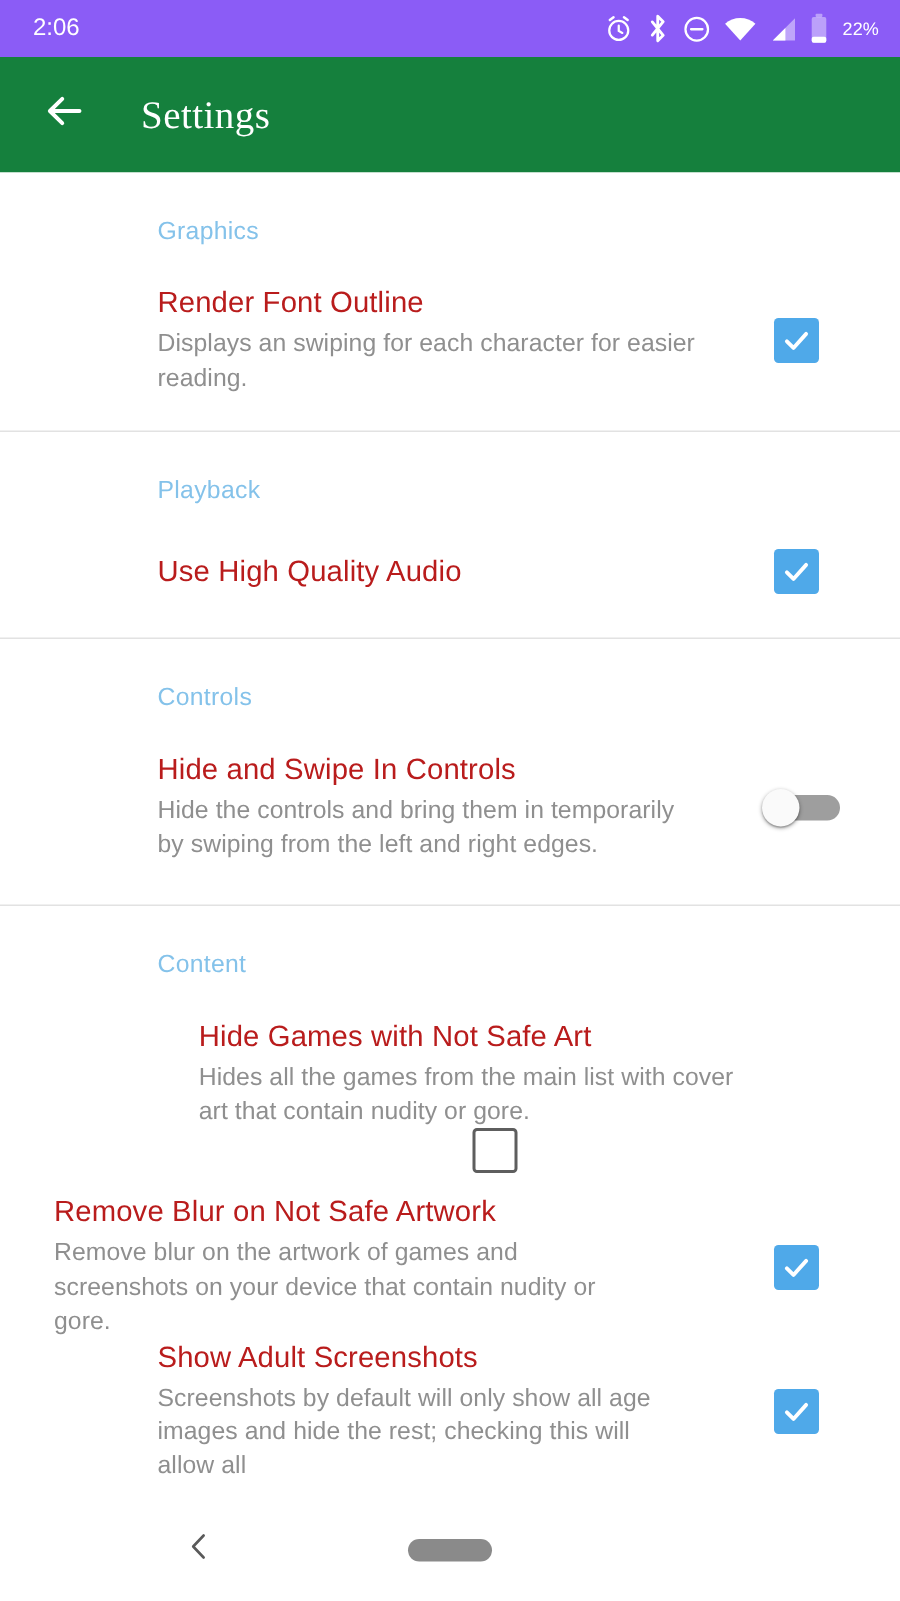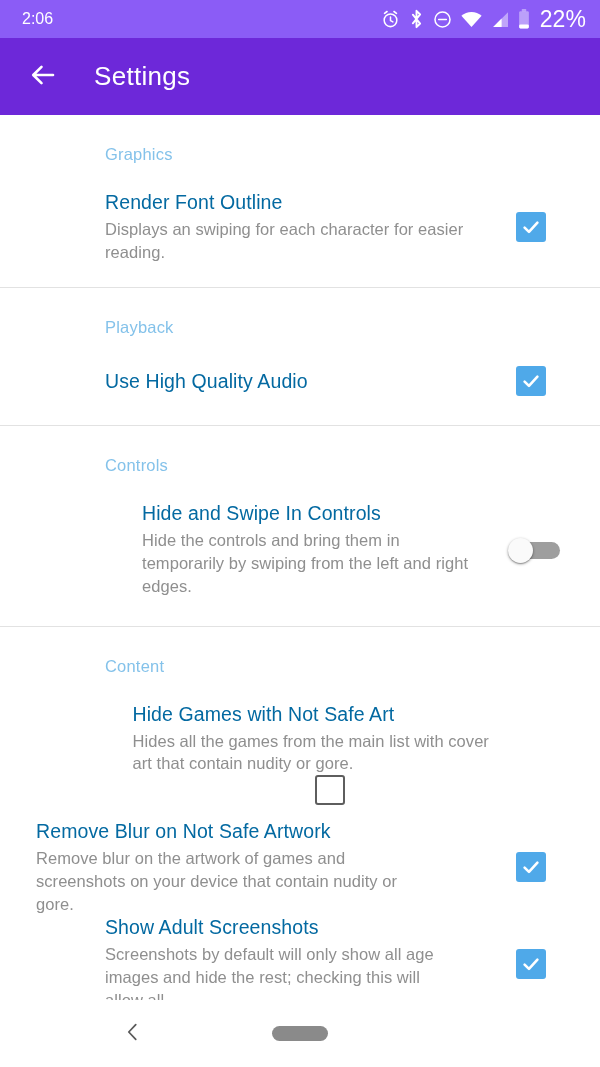--- a/index.html
+++ b/index.html
@@ -14,28 +14,29 @@
   
   .status-bar{
     height:38px; width:100%;
     background:#8b5cf6;
     display:flex; align-items:center;
     padding:0 14px 0 22px;
     color:#ffffff;
   }
   .status-icons{ margin-left:auto; display:flex; align-items:center; gap:9px; }
   .status-icons svg{ display:block; }
-  .battery-pct{ font-size:23px; margin-left:1px; letter-spacing:.1px;text-align:right; }
+  .battery-pct{ font-size:12px; margin-left:1px; letter-spacing:.1px;text-align:right; }
 
   
   .app-bar{
     height:77px; width:100%;
-    background:#6d28d9;
+    background:#15803d;
     display:flex; align-items:center;
     padding-left:22px;
+    font-family:Liberation Serif, serif;
   }
   .back-btn{
     width:42px; height:42px;
     display:flex; align-items:center; justify-content:center;
     cursor:pointer; flex:none;
   }
   .app-title{
     color:#ffffff;
     font-size:26px;
     font-weight:400;
@@ -66,21 +67,21 @@
 
   .pref-row{
     display:flex;
     align-items:center;
     padding:0 46px 0 105px;
     min-height:62px;
   }
   .pref-text{ flex:1; padding-right:24px; }
   .pref-title{
     font-size:19.5px;
-    color:#0369a1;
+    color:#b91c1c;
     line-height:1.28;
     letter-spacing:.1px;
   }
   .pref-summary{
     font-size:16.5px;
     color:#8f8f8f;
     line-height:1.38;
     margin-top:3px;
     letter-spacing:.05px;
   }
@@ -256,21 +257,21 @@
         </div>
       </div>
     </div>
   </div>
 
   <div class="divider"></div>
 
   <div class="section">
     <div class="section-header">Controls</div>
 
-    <div class="pref-row" style="margin-top:26px; padding-bottom:28px;margin-left:37px;">
+    <div class="pref-row" style="margin-top:26px; padding-bottom:28px;">
       <div class="pref-text">
         <div class="pref-title">Hide and Swipe In Controls</div>
         <div class="pref-summary" style="max-width:350px;">Hide the controls and bring them in temporarily by swiping from the left and right edges.</div>
       </div>
       <div class="widget">
         <div class="switch">
           <div class="track"></div>
           <div class="thumb"></div>
         </div>
       </div>

